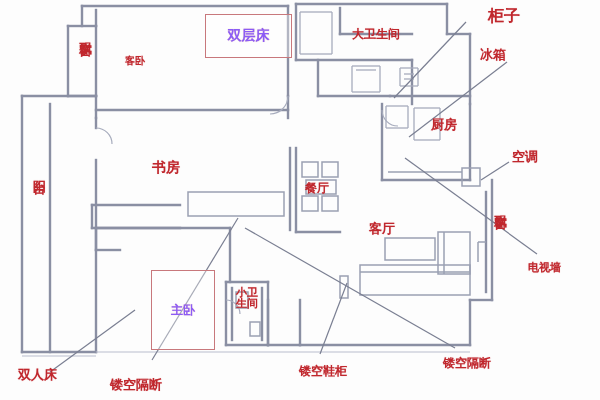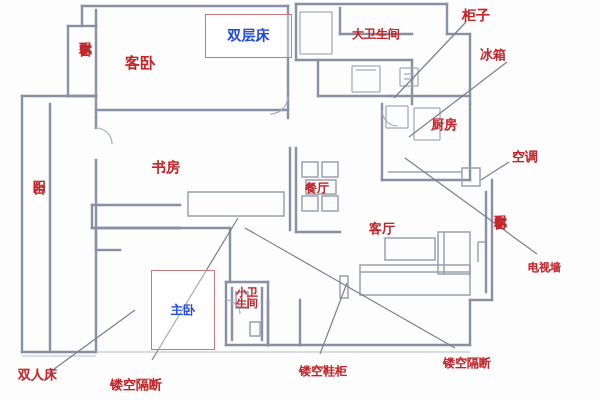--- a/index.html
+++ b/index.html
@@ -44,21 +44,21 @@
     text-align: left;
     line-height: 1.0;
   }
   .boxlabel {
     position: absolute;
     border: 1.4px solid #c8787c;
     background: rgba(255,255,255,0.35);
     display: flex;
     align-items: center;
     justify-content: center;
-    color: #1d4ed8;
+    color: #8b5cf6;
     font-weight: bold;
     text-shadow: 0 0 1px rgba(192,39,45,0.3);
   }
 </style>
 </head>
 <body>
 
 <div id="plan">
 
   <svg class="layer" viewBox="0 0 600 400">
@@ -215,37 +215,37 @@
         <line x1="481" y1="180" x2="509" y2="162"></line>
         <line x1="405" y1="158" x2="537" y2="254"></line>
         <line x1="135" y1="310" x2="50" y2="372"></line>
         <line x1="238" y1="218" x2="152" y2="360"></line>
         <line x1="347" y1="283" x2="320" y2="354"></line>
         <line x1="245" y1="228" x2="455" y2="348"></line>
       </g>
   </svg>
 
   <div id="room-labels">
-      <div class="label" style="left: 125px; top: 56px; font-size: 15px;">客卧</div>
+      <div class="label" style="left: 125px; top: 56px; font-size: 10px;">客卧</div>
       <div class="label" style="left: 152px; top: 160px; font-size: 14px;">书房</div>
       <div class="label" style="left: 305px; top: 182px; font-size: 12px;">餐厅</div>
       <div class="label" style="left: 369px; top: 222px; font-size: 13px;">客厅</div>
       <div class="label" style="left: 431px; top: 118px; font-size: 13px;">厨房</div>
       <div class="label" style="left: 352px; top: 28px; font-size: 12px; font-family: Liberation Serif, serif;">大卫生间</div>
     </div>
   <div id="vertical-labels">
       <div class="label vert" style="left: 79px; top: 32px; font-size: 13px;">飘窗</div>
       <div class="label vert" style="left: 33px; top: 170px; font-size: 13px;">阳台</div>
       <div class="label vert" style="left: 494px; top: 205px; font-size: 13px;">飘窗</div>
     </div>
   <div id="stacked-labels">
       <div class="label twocol" style="left: 236px; top: 287px; font-size: 11px;">小卫生间</div>
     </div>
   <div id="callout-labels">
-      <div class="label" style="left: 462px; top: 8px; font-size: 14px;">柜子</div>
+      <div class="label" style="left: 488px; top: 8px; font-size: 16px;">柜子</div>
       <div class="label" style="left: 480px; top: 48px; font-size: 13px;">冰箱</div>
       <div class="label" style="left: 512px; top: 150px; font-size: 13px;">空调</div>
       <div class="label" style="left: 528px; top: 262px; font-size: 11px;">电视墙</div>
       <div class="label" style="left: 18px; top: 368px; font-size: 13px;">双人床</div>
       <div class="label" style="left: 110px; top: 378px; font-size: 13px;">镂空隔断</div>
       <div class="label" style="left: 299px; top: 365px; font-size: 12px;">镂空鞋柜</div>
       <div class="label" style="left: 443px; top: 357px; font-size: 12px;">镂空隔断</div>
     </div>
   <div id="boxed-labels">
       <div class="boxlabel" style="left: 205px; top: 14px; width: 85px; height: 42px; font-size: 14px;">双层床</div>

